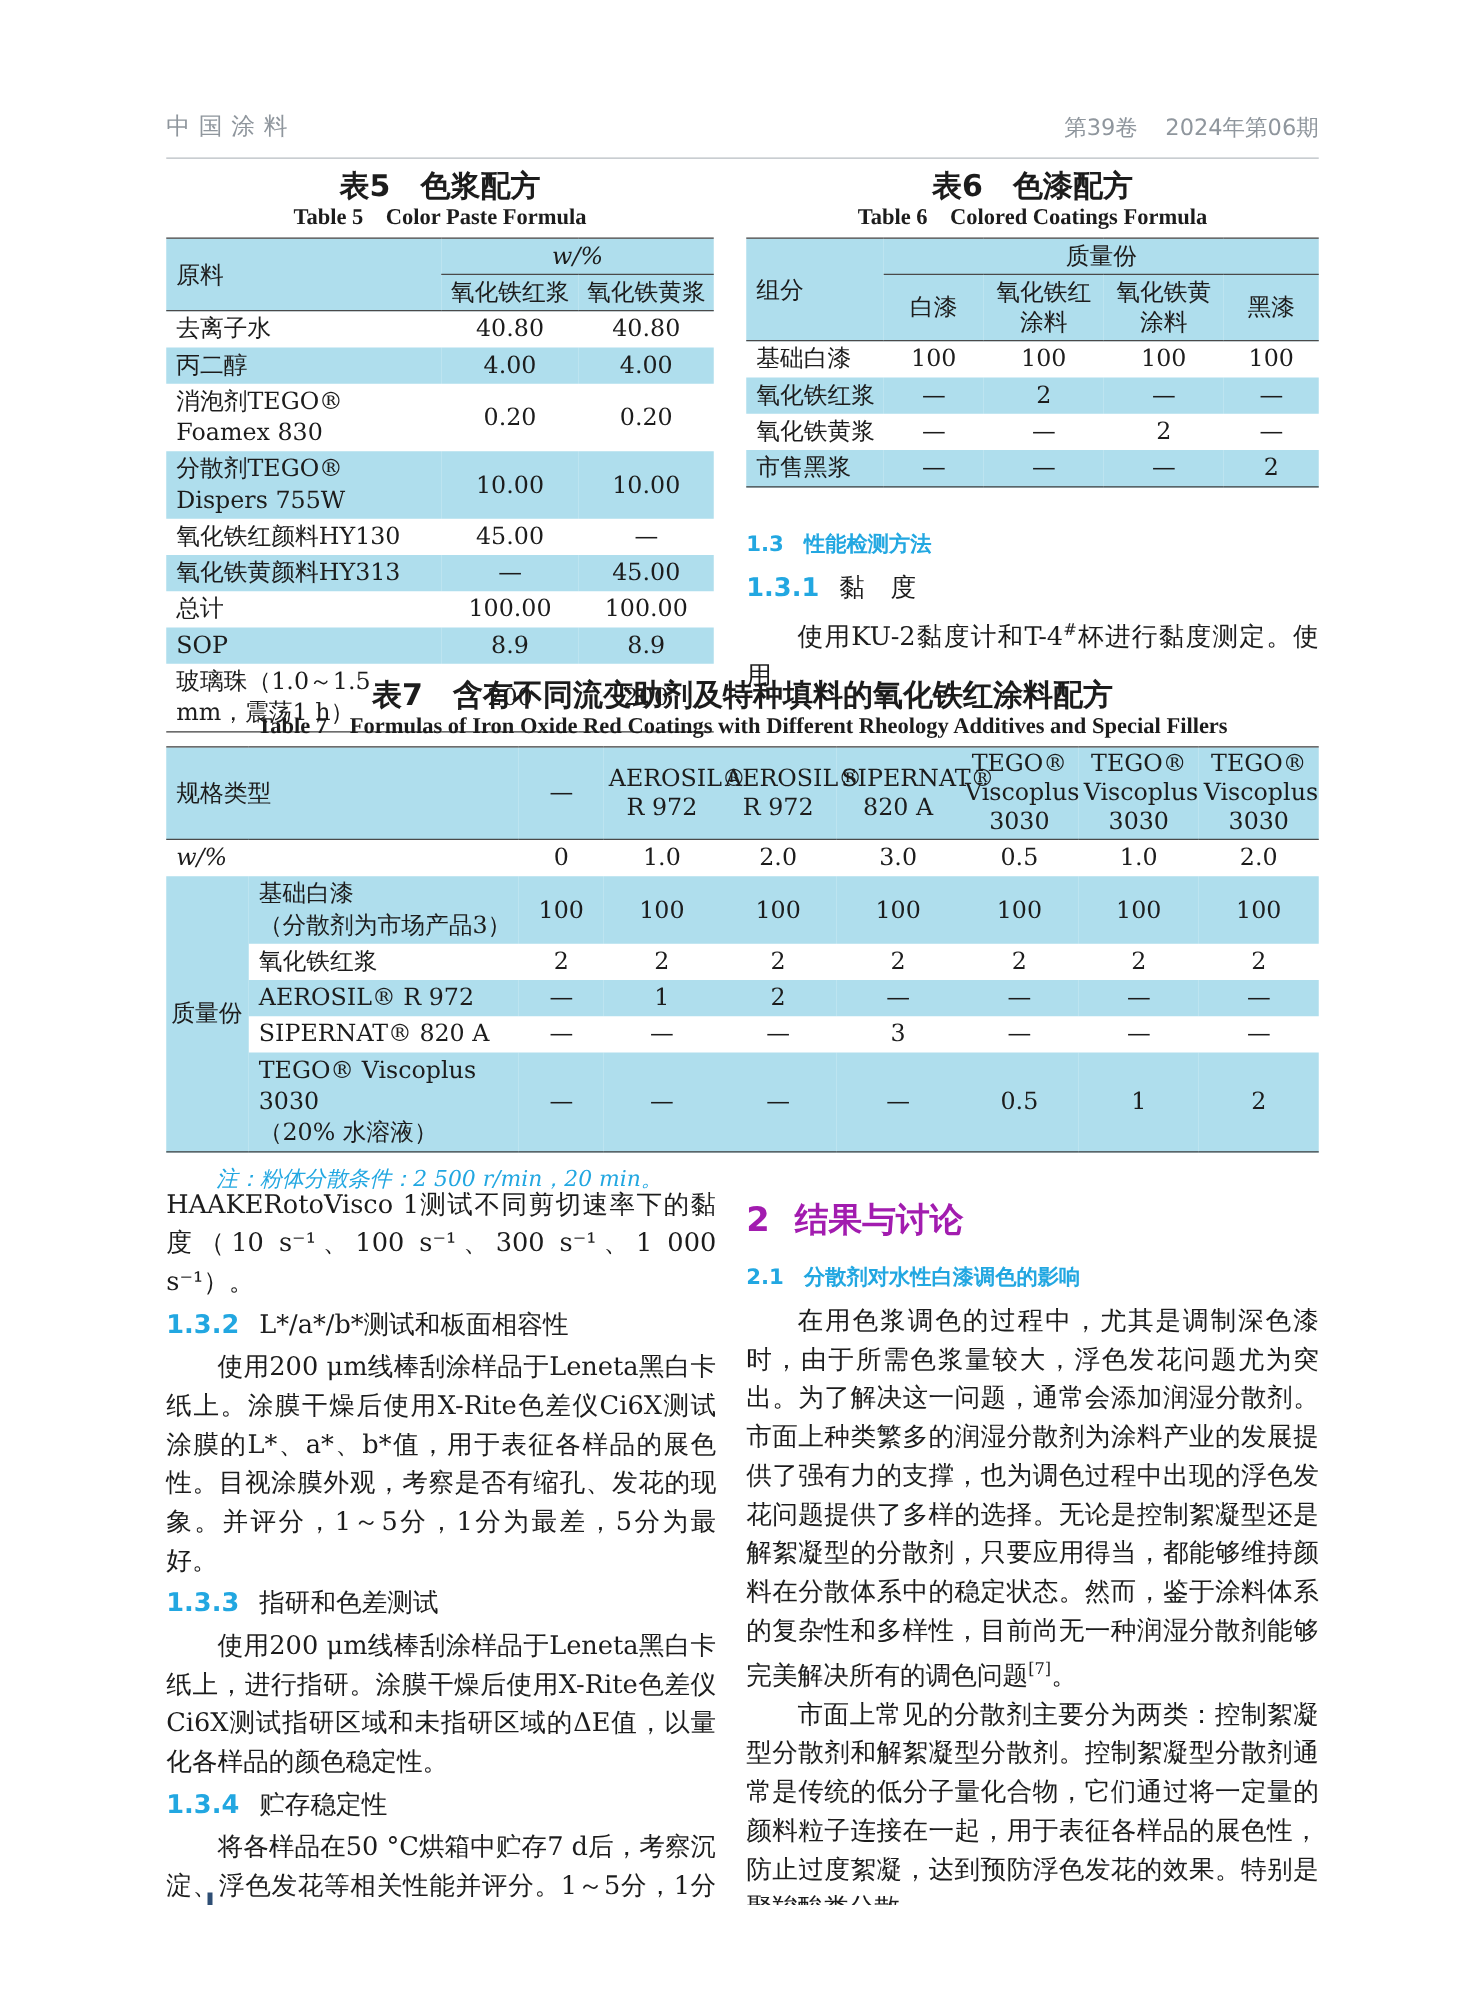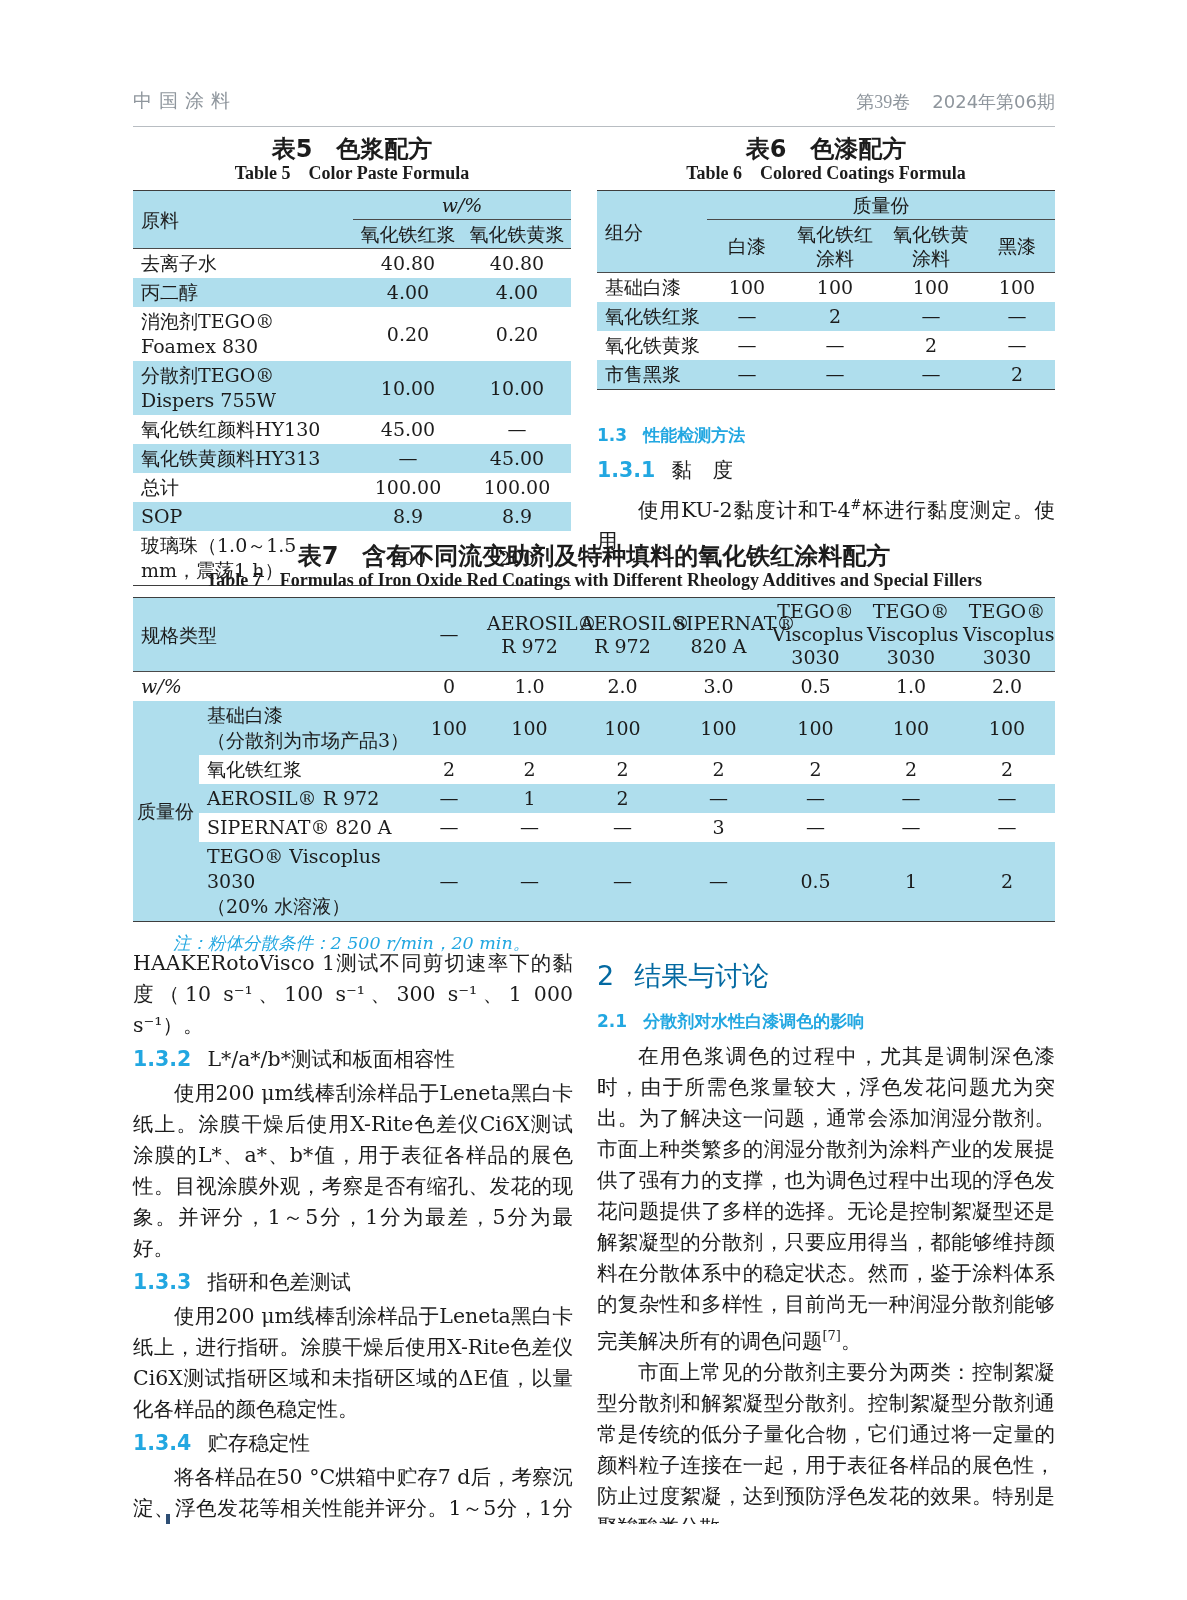--- a/index.html
+++ b/index.html
@@ -6,21 +6,21 @@
   .page { position:relative; width:1187px; height:1524px; background:#ffffff;
           font-family:"DejaVu Serif","Liberation Serif",serif; color:#1c1c1c; overflow:hidden; }
 
   
   .pagehead { position:absolute; left:133px; top:88px; width:922px;
               display:flex; justify-content:space-between; align-items:flex-end;
               padding-bottom:12px; border-bottom:1.5px solid #b8bdc2; }
   .ph-journal { color:#8f969d; font-family:"DejaVu Sans","Liberation Sans",sans-serif;
                 font-size:19px; letter-spacing:7px; }
   .ph-issue { color:#8f969d; font-family:"DejaVu Sans","Liberation Sans",sans-serif; font-size:18px; }
-  .ph-issue .vol { margin-right:22px;font-family:Liberation Serif, serif; }
+  .ph-issue .vol { margin-right:22px; }
 
   
   .tblock { position:absolute; }
   .t5 { left:133px; top:137px; width:438px; }
   .t6 { left:597px; top:137px; width:458px; }
   .t7 { left:133px; top:544px; width:922px; }
   .tbl-title-cn { text-align:center; font-family:"DejaVu Sans","Liberation Sans",sans-serif;
                   font-weight:bold; font-size:24px; line-height:24px; }
   .tbl-title-en { text-align:center; font-family:"Liberation Serif","DejaVu Serif",serif;
                   font-weight:bold; font-size:18px; line-height:22px; margin-top:1px; }
@@ -36,21 +36,21 @@
   .wpct { font-style:italic; }
   tr.b td { background:#afdeed; }
   td.group { background:#afdeed; text-align:left; padding-left:8px; white-space:nowrap; }
   .pre { white-space:pre-line; }
   table.data thead th.colh.pre { line-height:23px; }
 
   .tbl-note { color:#22a7e1; font-style:italic; font-size:17.5px; margin-top:9px;
               padding-left:40px; font-family:"DejaVu Serif","Liberation Serif",serif; }
 
   
-  .h1 { color:#0369a1; font-family:"DejaVu Sans","Liberation Sans",sans-serif; font-weight:normal;
+  .h1 { color:#a21caf; font-family:"DejaVu Sans","Liberation Sans",sans-serif; font-weight:bold;
         font-size:27px; margin:10px 0 16px 0; }
   .h1 .num { margin-right:20px; }
   .h2 { color:#22a7e1; font-family:"DejaVu Sans","Liberation Sans",sans-serif; font-weight:bold;
         font-size:17px; margin:4px 0 8px 0; }
   .h2 .num { margin-right:16px; }
   .h3 { font-size:20.5px; margin:3px 0; line-height:31px; }
   .h3 .num { color:#22a7e1; font-family:"DejaVu Sans","Liberation Sans",sans-serif; font-weight:bold; }
   .h3 .ttl { color:#1c1c1c; margin-left:16px; }
   .para { font-size:20.5px; line-height:31px; text-align:justify; margin:0; }
   .indent { text-indent:2em; }

